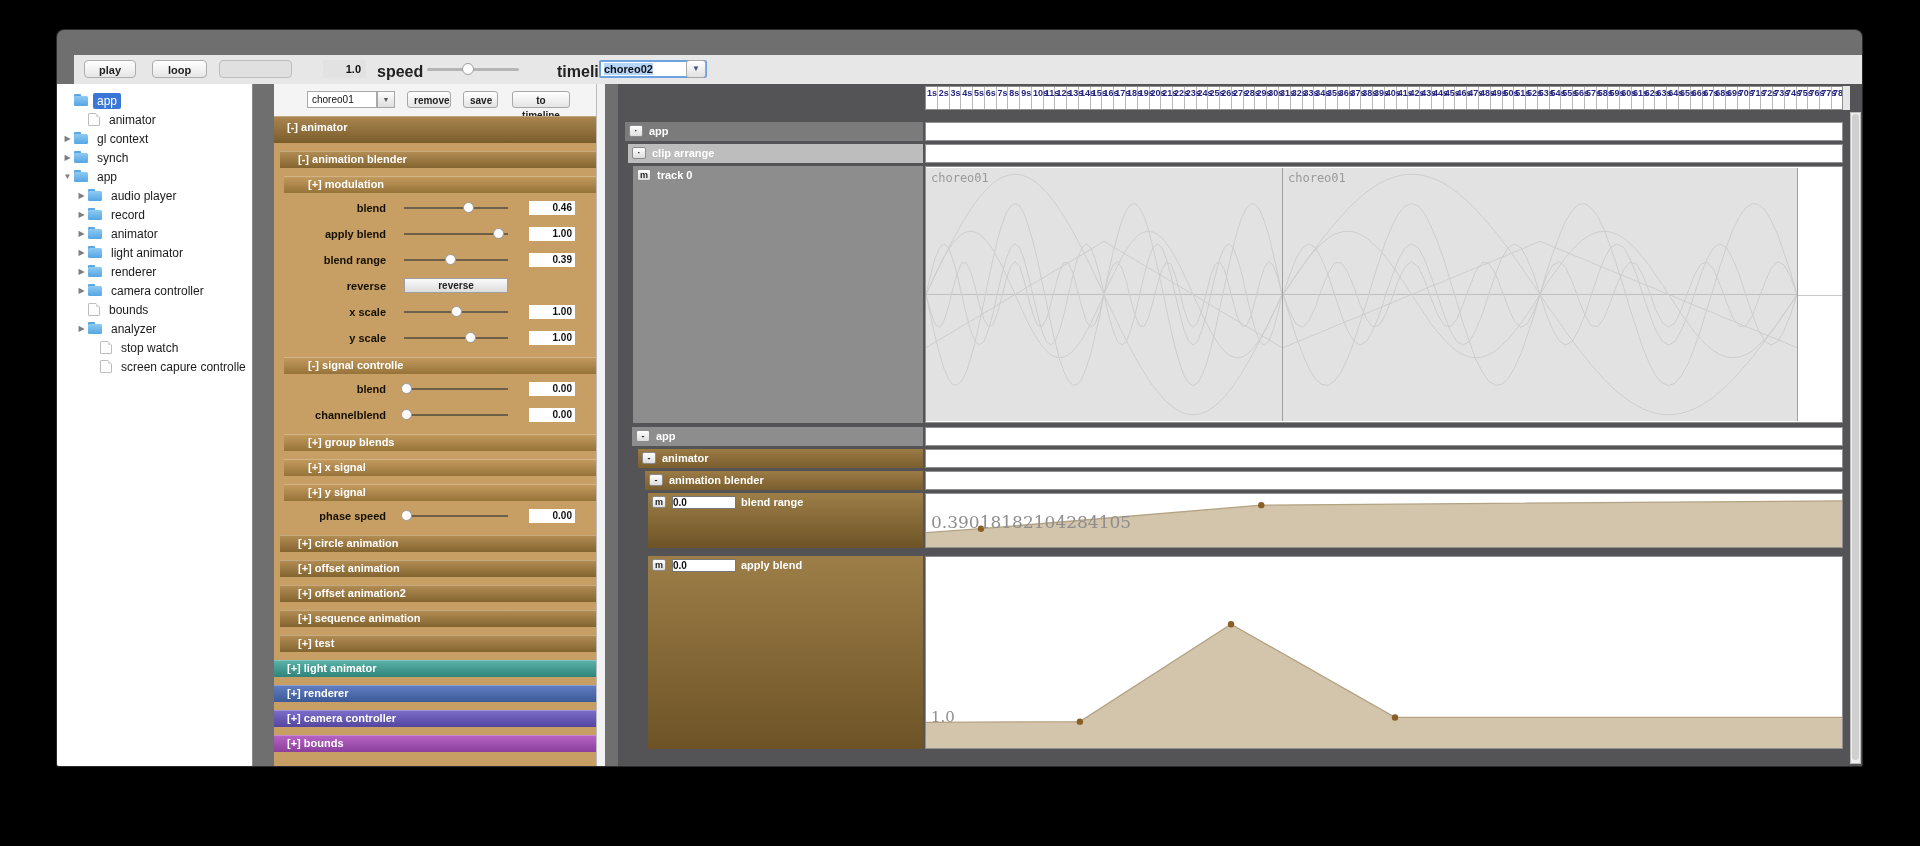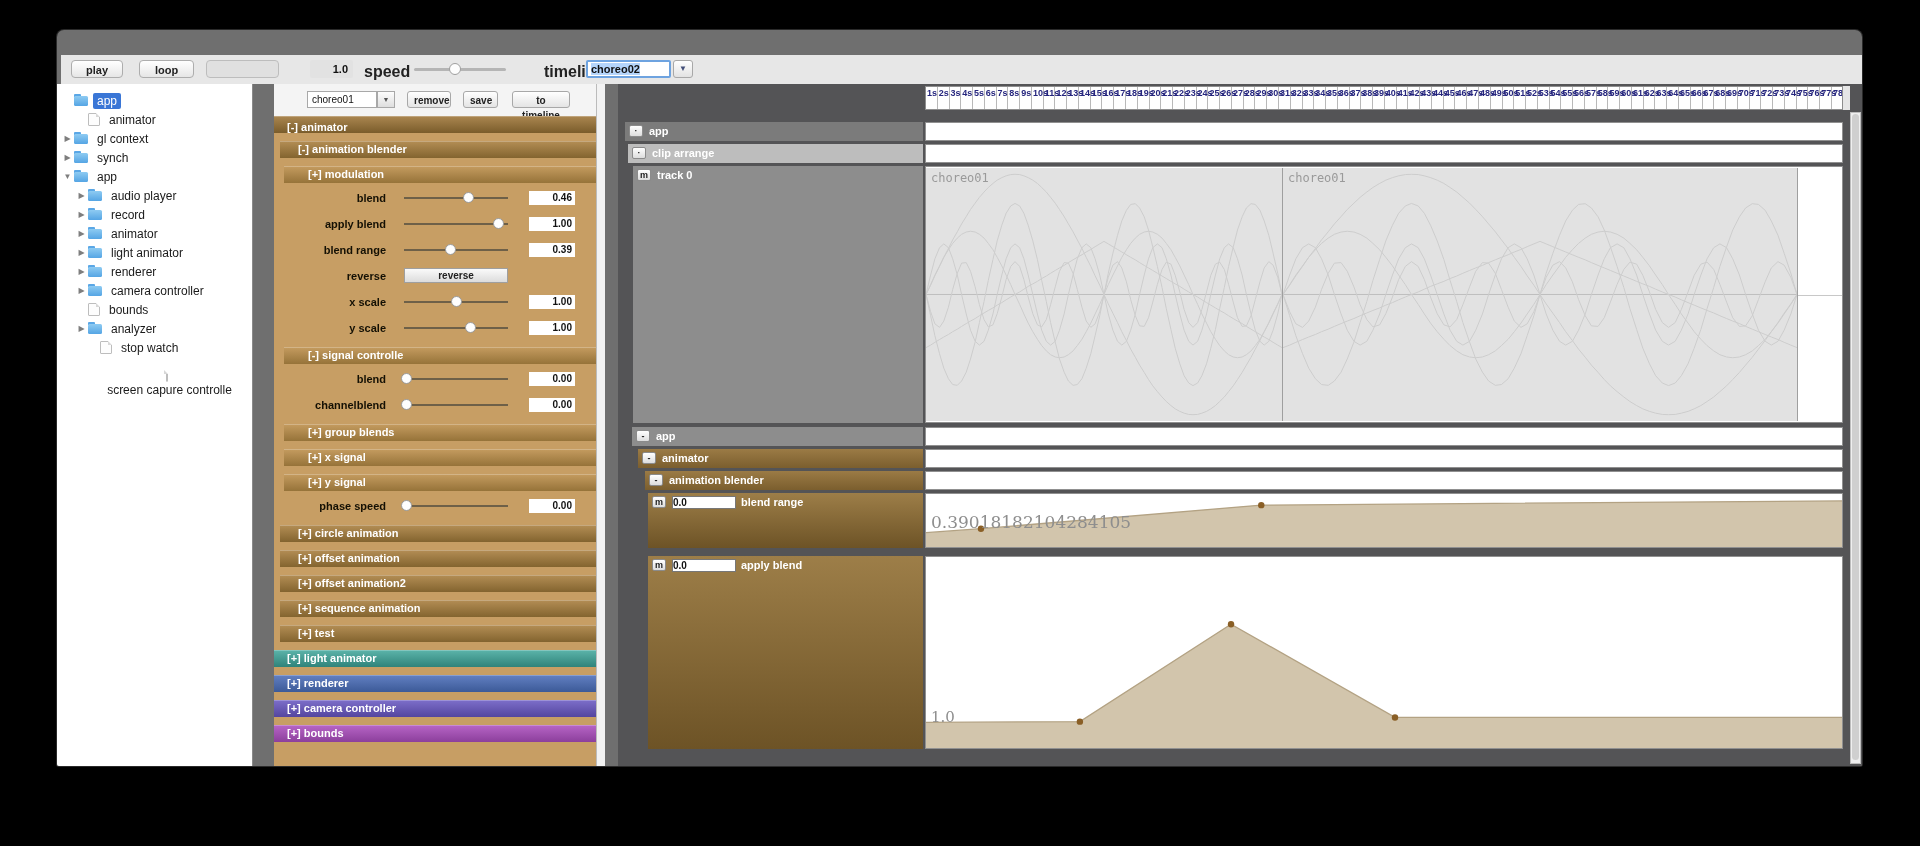--- a/index.html
+++ b/index.html
@@ -9,33 +9,33 @@
        border-radius:7px 7px 2px 2px;box-shadow:0 0 0 1px #2a2a2a;overflow:hidden;}
   
   #titlebar{position:absolute;left:0;top:0;width:100%;height:25px;
             background:linear-gradient(#eeeeee,#d4d4d4);border-bottom:1px solid #a8a8a8;}
   .tl{position:absolute;top:6px;width:13px;height:13px;border-radius:50%;}
   #tl-red{left:13px;background:#f95f57;border:1px solid #d9443c;box-sizing:border-box;}
   #tl-yellow{left:32px;background:#fbbd2e;border:1px solid #dfa123;box-sizing:border-box;}
   #tl-green{left:51px;background:#2bc840;border:1px solid #24a834;box-sizing:border-box;}
   #title-text{position:absolute;left:0;right:0;top:5px;text-align:center;font-size:12px;color:#3c3c3c;}
   
-  #toolbar{position:absolute;left:4px;top:25px;width:100%;height:29px;background:#e7e7e7;
+  #toolbar{position:absolute;left:17px;top:25px;width:100%;height:29px;background:#e7e7e7;
            border-bottom:1px solid #979797;}
   .tb-btn{position:absolute;top:5px;height:18px;background:linear-gradient(#ffffff,#e6e6e6);
           border:1px solid #adadad;border-radius:4px;font-size:11px;font-weight:bold;color:#222;
           text-align:center;line-height:16px;box-sizing:border-box;}
   #tb-blank{background:#e0e0e0;border:1px solid #bdbdbd;}
   #tb-speedval{position:absolute;top:5px;height:18px;background:#e2e2e2;border-radius:2px;
                font-size:11px;font-weight:bold;color:#111;text-align:right;line-height:18px;box-sizing:border-box;padding-right:5px;}
   .tb-label{position:absolute;top:8px;font-size:16px;font-weight:bold;color:#222;}
   #tb-slider{position:absolute;top:13px;left:353px;width:92px;height:3px;background:#b5b5b5;border-radius:2px;}
   #tb-slider-thumb{position:absolute;top:-5px;width:12px;height:12px;border-radius:50%;
                    background:#fdfdfd;border:1px solid #9f9f9f;box-sizing:border-box;}
-  #tb-timeline-field{position:absolute;top:5px;left:525px;width:85px;height:18px;background:#fff;
+  #tb-timeline-field{position:absolute;top:5px;left:525px;width:108px;height:18px;background:#fff;
                      border:2px solid #6ea3e0;border-radius:2px;box-sizing:border-box;font-size:11px;
                      font-weight:bold;line-height:14px;padding-left:3px;color:#111;}
   #tb-timeline-field .sel{background:#b5d5fb;}
   #tb-combo-arrow{position:absolute;top:5px;left:612px;width:20px;height:18px;background:linear-gradient(#ffffff,#e2e2e2);
                   border:1px solid #a8a8a8;border-radius:3px;box-sizing:border-box;color:#44507a;
                   font-size:8px;text-align:center;line-height:16px;}
   
   #content{position:absolute;left:0;top:54px;width:100%;height:682px;background:#6f6f6f;}
   
   #tree{position:absolute;left:0;top:0;width:196px;height:682px;background:#fff;
@@ -57,21 +57,21 @@
               font-size:10px;line-height:15px;padding-left:4px;box-sizing:border-box;color:#111;}
   #insp-combo-arrow{position:absolute;left:103px;top:7px;width:18px;height:17px;background:linear-gradient(#fdfdfd,#dedede);
                     border:1px solid #a8a8a8;box-sizing:border-box;font-size:7px;color:#555;text-align:center;line-height:15px;}
   .insp-top-btn{position:absolute;top:7px;height:17px;background:linear-gradient(#ffffff,#e4e4e4);
                 border:1px solid #a8a8a8;border-radius:3px;font-size:10px;font-weight:bold;color:#222;
                 text-align:center;line-height:15px;box-sizing:border-box;}
   #insp-scroll{position:absolute;left:322px;top:0;width:9px;height:682px;background:#f2f2f2;border-left:1px solid #bbb;box-sizing:border-box;}
   #insp-body{position:absolute;left:0;top:32px;width:322px;height:650px;background:#c79e64;overflow:hidden;}
   .insp-header{height:17px;color:#fff;font-size:11px;font-weight:bold;line-height:17px;margin-top:8px;
                box-shadow:inset 0 1px 0 rgba(255,255,255,.25);}
-  .insp-header.partial{height:17px;line-height:22px;margin-top:0;overflow:hidden;}
+  .insp-header.partial{height:27px;line-height:22px;margin-top:0;overflow:hidden;}
   .lv1{margin-left:0;padding-left:13px;}
   .lv2{margin-left:6px;padding-left:18px;}
   .lv3{margin-left:10px;padding-left:24px;}
   .c-brown1{background:linear-gradient(#ab8750,#7a5c2b);}
   .c-brown2{background:linear-gradient(#b48e55,#83642f);}
   .c-brown3{background:linear-gradient(#c59c60,#967339);}
   .c-teal{background:linear-gradient(#5cb4aa,#2f837a);}
   .c-blue{background:linear-gradient(#6280c2,#3c5a98);}
   .c-violet{background:linear-gradient(#7d6fca,#54459f);}
   .c-magenta{background:linear-gradient(#b765c6,#8c3f9c);}
@@ -200,21 +200,21 @@
           <div class="tree-row" style="padding-left: 18px;">
             <span class="tree-arrow">▶</span>
             <span class="tree-icon-folder"></span>
             <span class="tree-label">analyzer</span>
           </div>
           <div class="tree-row" style="padding-left: 30px;">
             <span class="tree-arrow"></span>
             <span class="tree-icon-file"></span>
             <span class="tree-label">stop watch</span>
           </div>
-          <div class="tree-row" style="padding-left: 30px; flex-direction: column;">
+          <div class="tree-row" style="padding-left: 30px;">
             <span class="tree-arrow"></span>
             <span class="tree-icon-file"></span>
             <span class="tree-label">screen capure controlle</span>
           </div>
         </div>
 
       <div id="inspector">
         <div id="insp-top">
           <div id="insp-combo">choreo01</div>
           <div id="insp-combo-arrow">▼</div>

